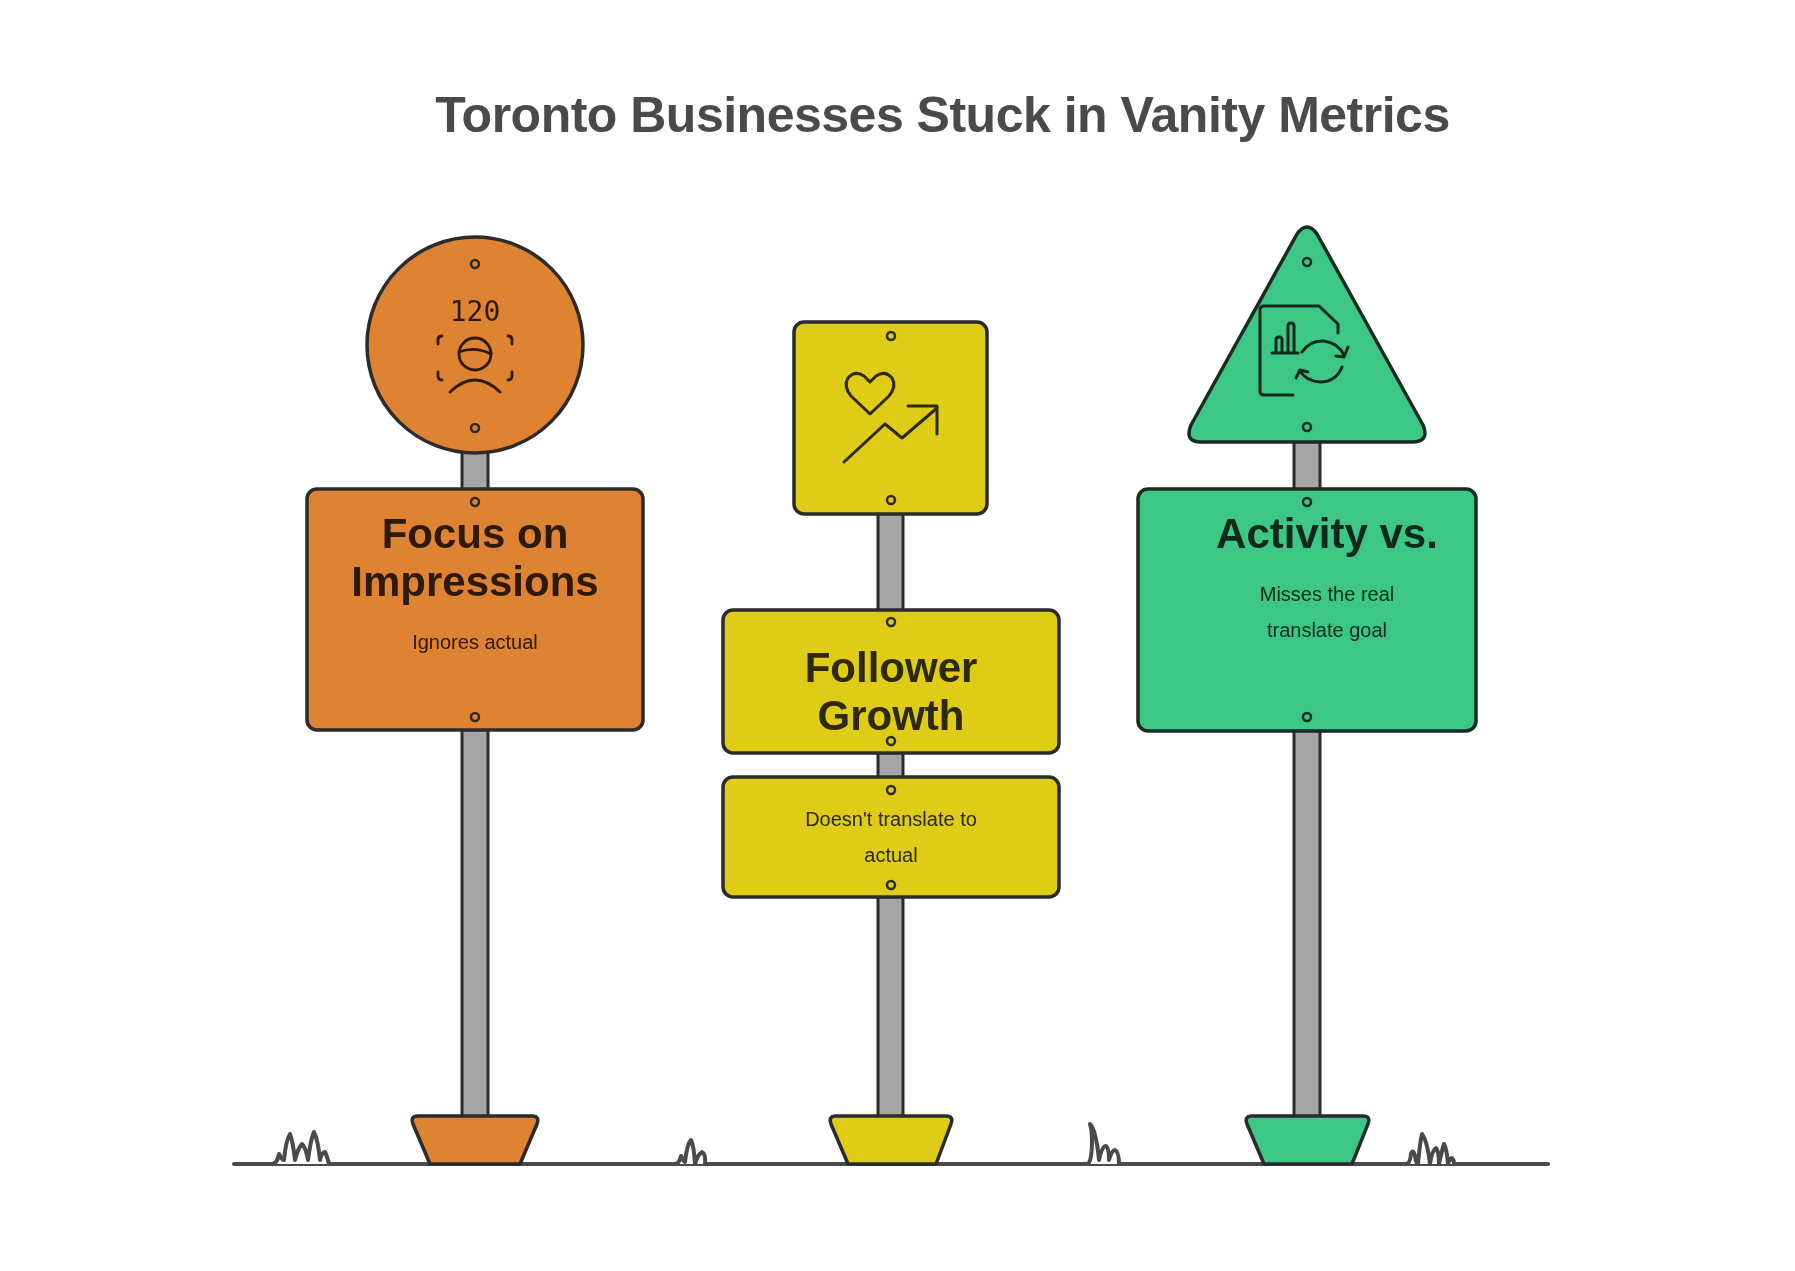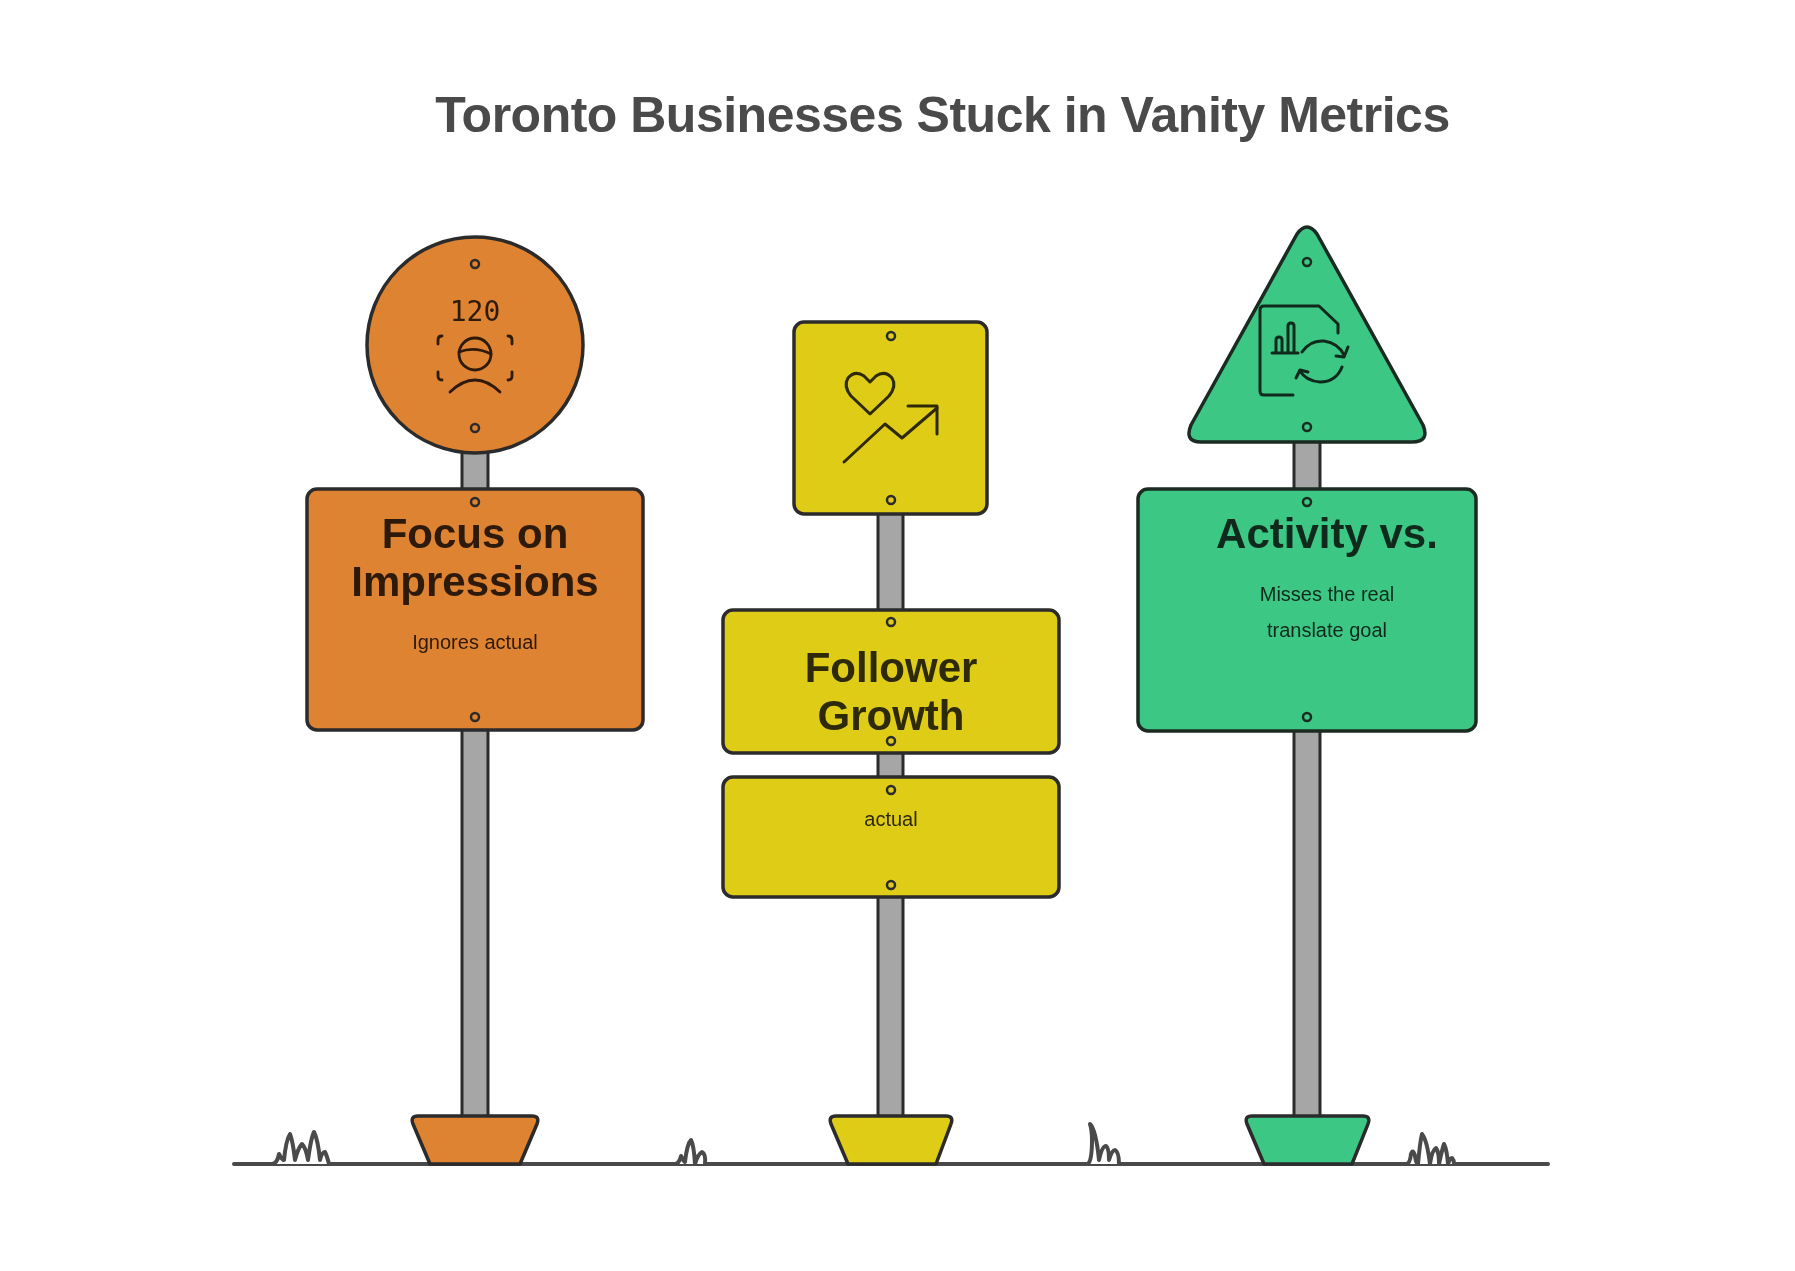--- a/index.html
+++ b/index.html
@@ -93,20 +93,21 @@
   <div class="sign-title">Focus on</div>
   <div class="sign-title">Impressions</div>
   <div class="sign-sub" style="margin-top:18px;">Ignores actual</div>
 </div>
 
 <div class="sign-text" style="left:723px; top:632px; width:336px; color:#2E2A08;margin-top:12px;">
   <div class="sign-title">Follower</div>
   <div class="sign-title">Growth</div>
 </div>
 <div class="sign-text" style="left:723px; top:801px; width:336px; color:#2E2A08;">
+  <div class="sign-sub">Doesn't translate to</div>
   <div class="sign-sub">actual</div>
 </div>
 
 <div class="sign-text" style="left:1138px; top:510px; width:378px; color:#0F2A1C;">
   <div class="sign-title">Activity vs.</div>
   <div class="sign-sub" style="margin-top:18px;">Misses the real</div>
   <div class="sign-sub">translate goal</div>
 </div>
 
 </body></html>

